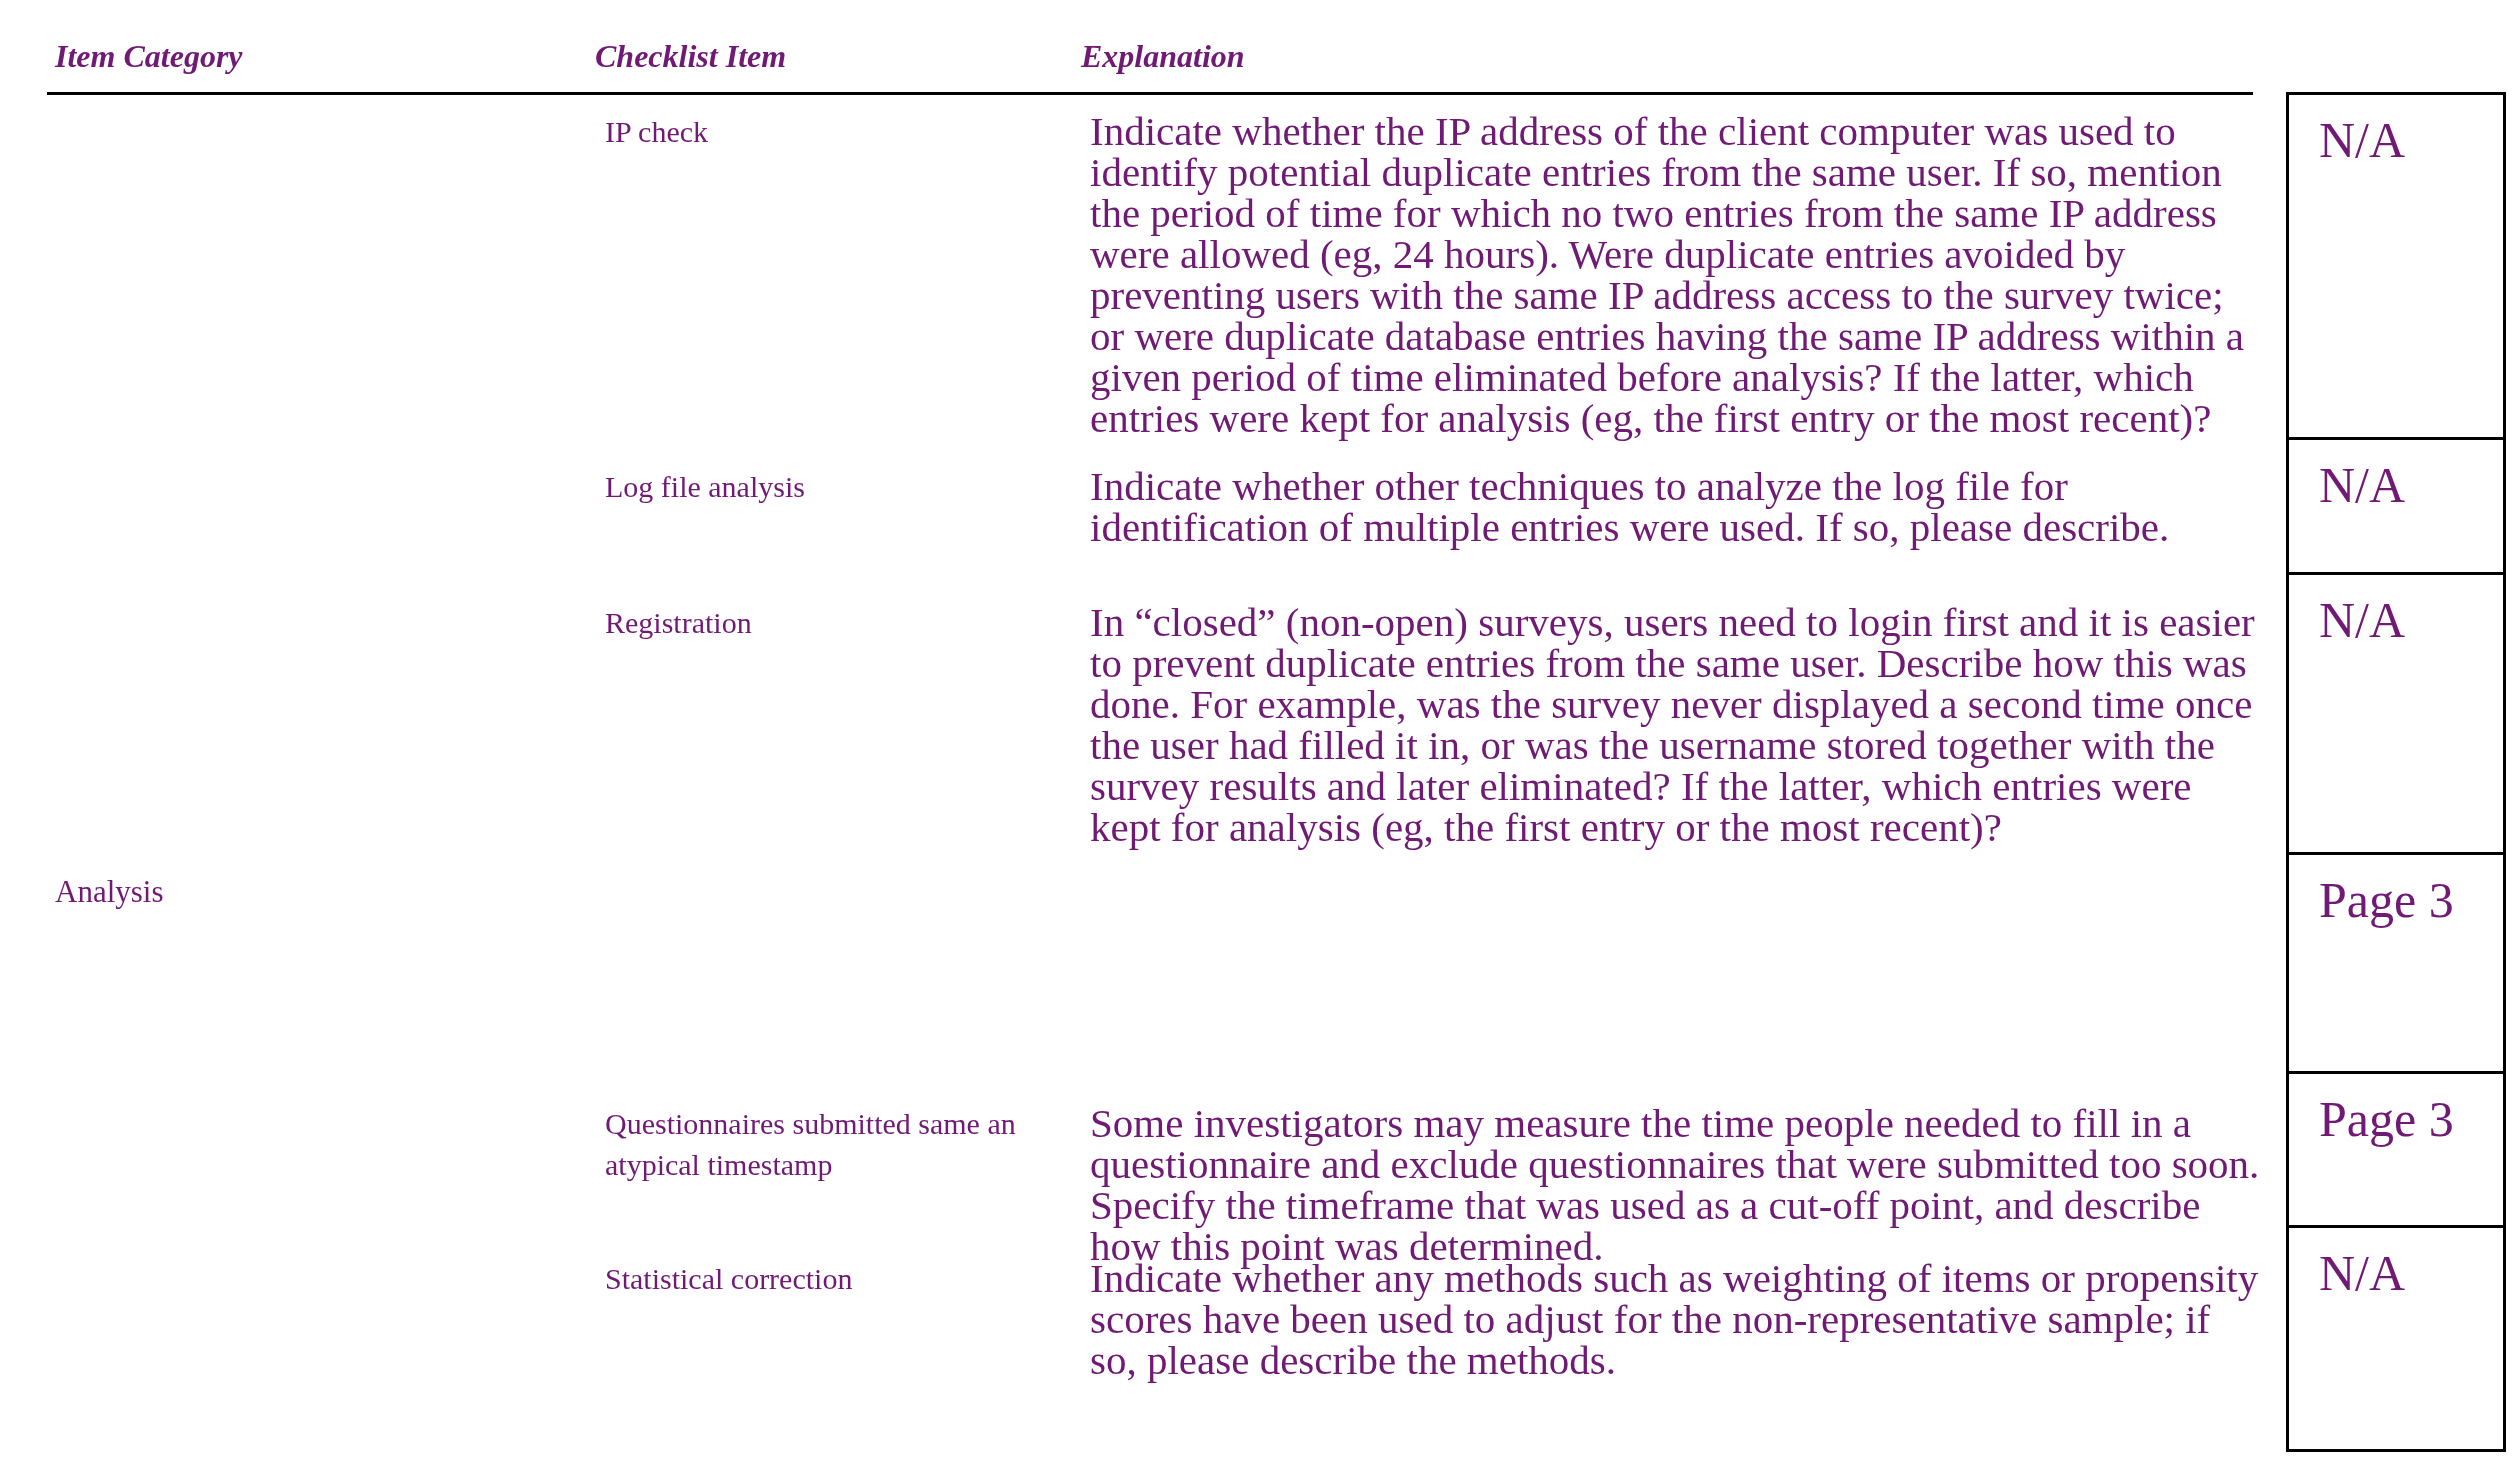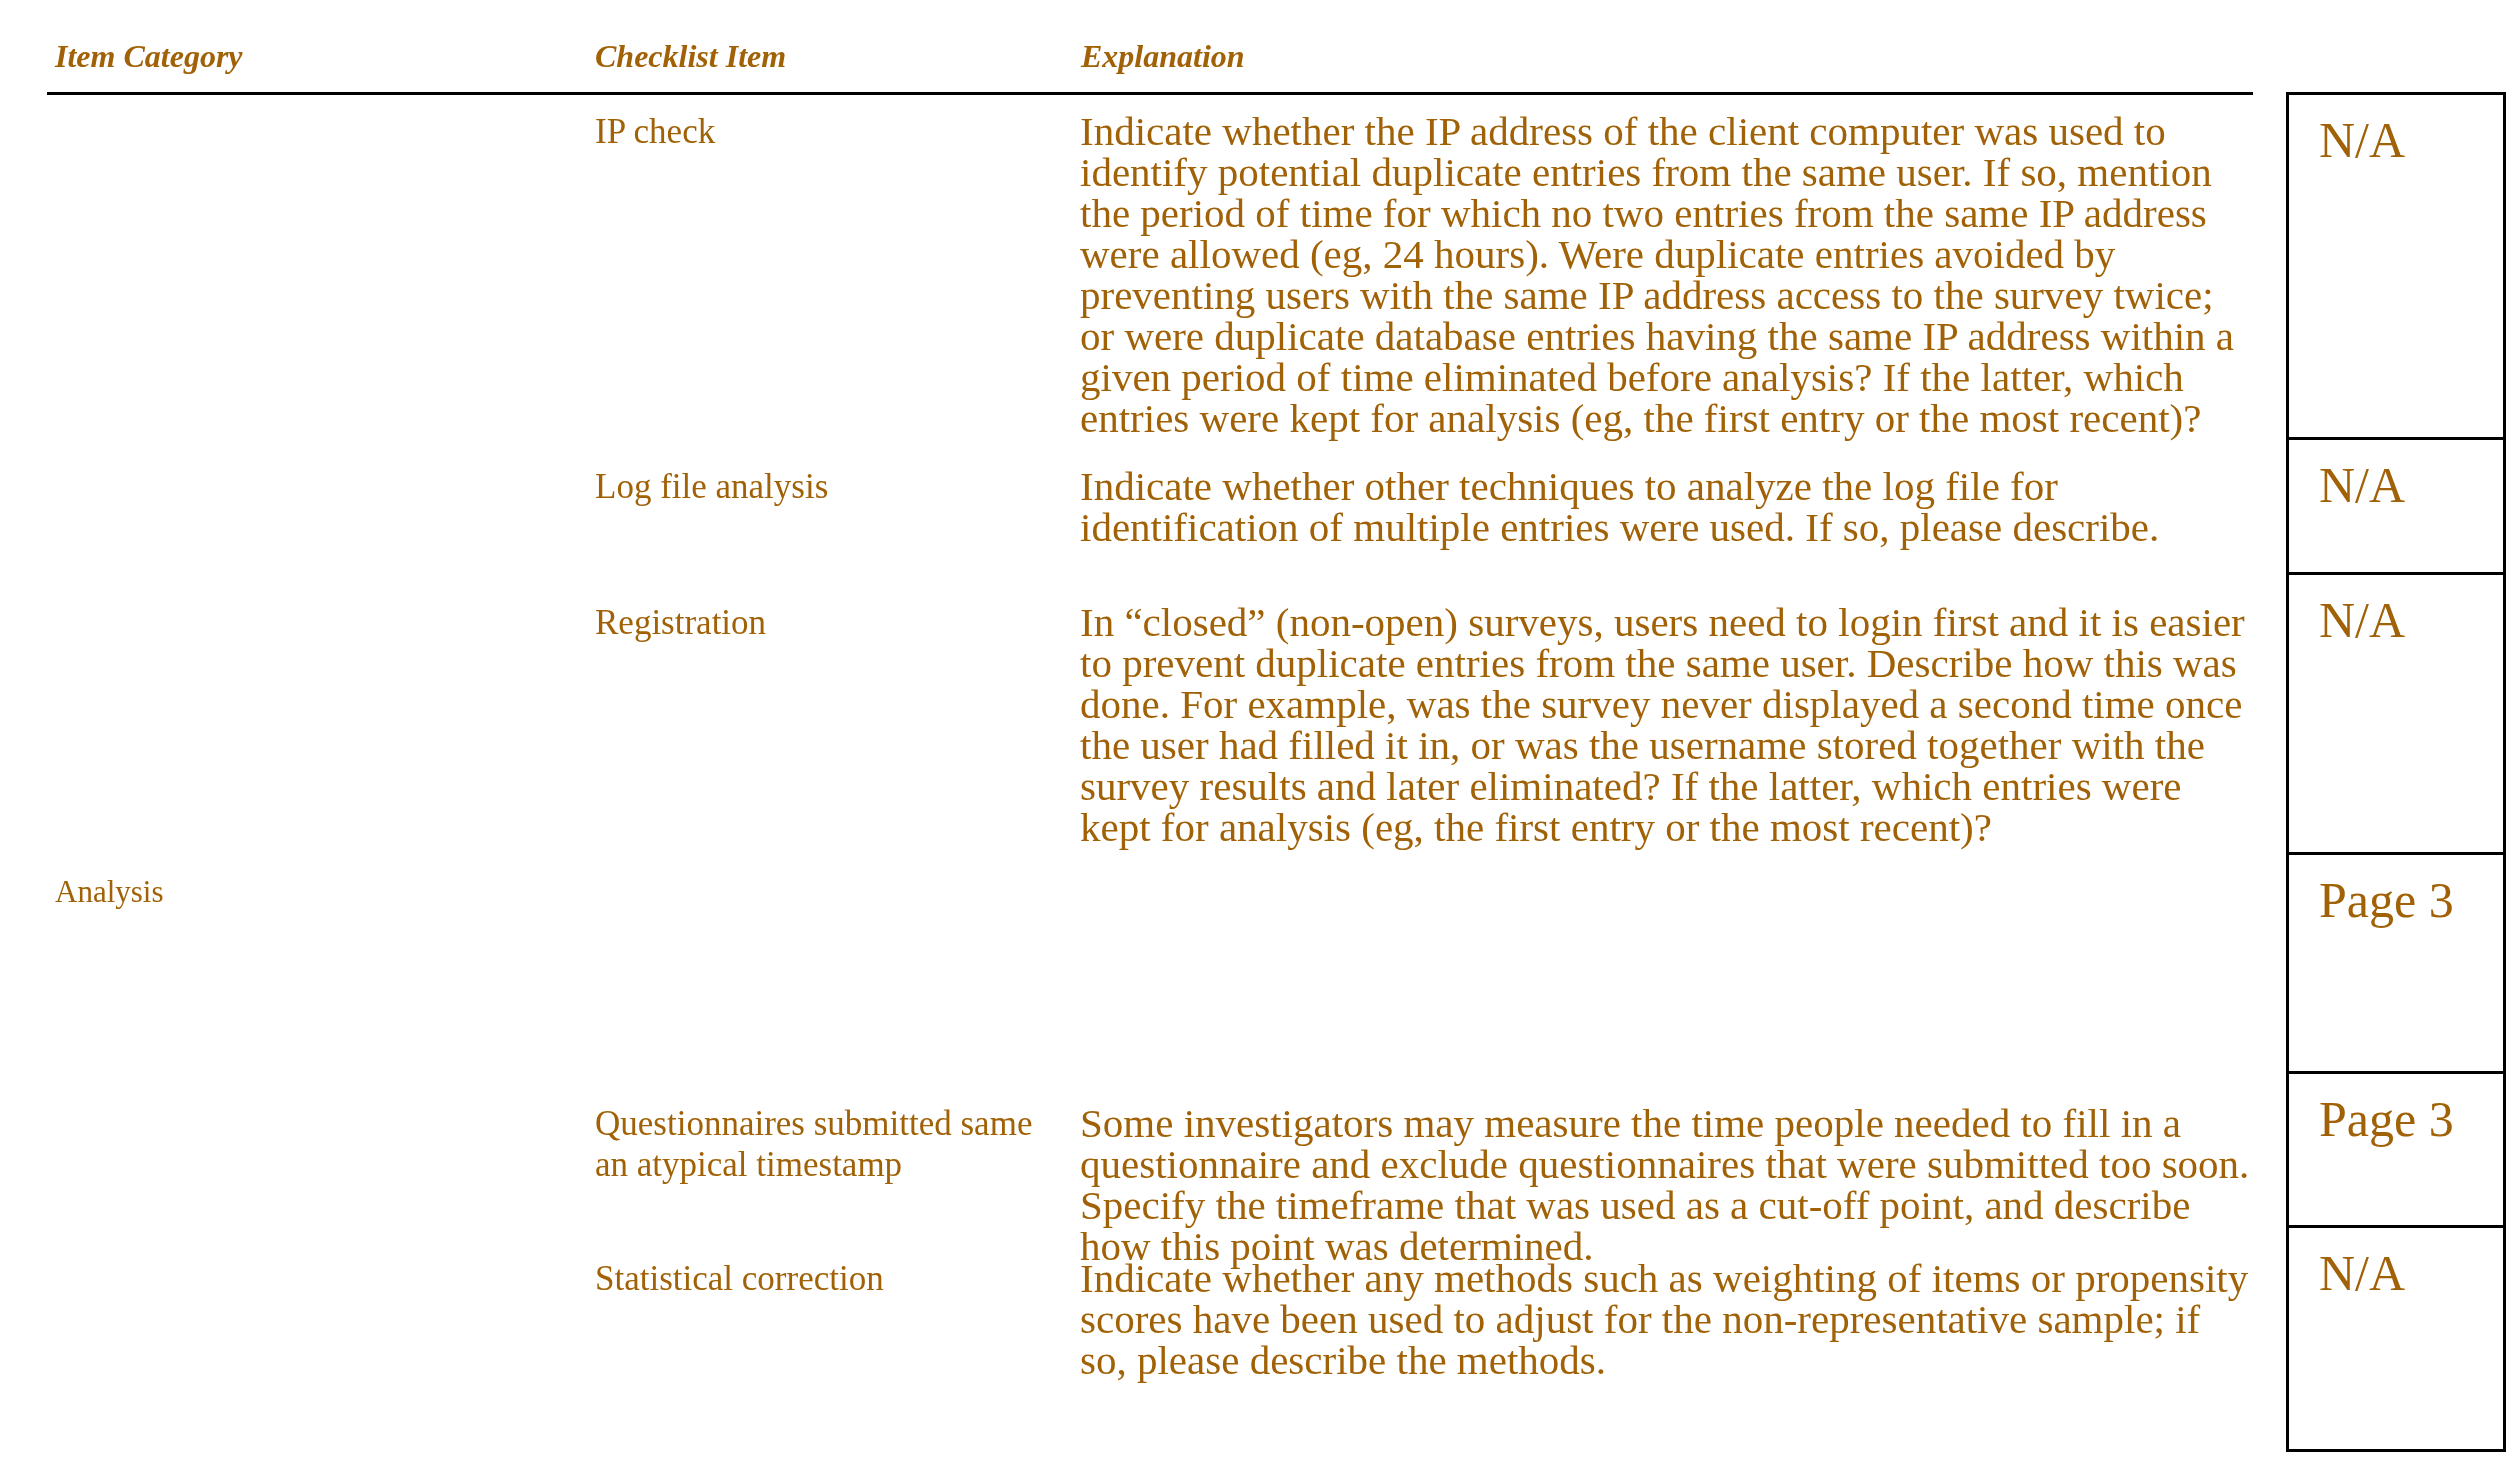--- a/index.html
+++ b/index.html
@@ -2,21 +2,21 @@
 <html style="font-size:12px"><head>
 <meta charset="utf-8">
 <style>
   * { box-sizing: border-box; }
   html, body { margin: 0; padding: 0; background: #ffffff; }
   .page {
     position: relative;
     width: 2512px;
     height: 1477px;
     background: #ffffff;
-    color: #a16207;
+    color: #701a75;
     font-family: "Liberation Serif", "DejaVu Serif", serif;
     overflow: hidden;
   }
   .hdr {
     position: absolute;
     top: 38px;
     font-weight: bold;
     font-style: italic;
     font-size: 32px;
     white-space: nowrap;
@@ -34,22 +34,23 @@
   }
   .row {
     position: absolute;
     left: 595px;
     display: flex;
     align-items: flex-start;
   }
   .cell-item {
     width: 458px;
     flex: none;
-    font-size: 35px;
+    font-size: 30px;
     line-height: 41px;
+    margin-left: 10px;
   }
   .cell-expl {
     width: 1172px;
     flex: none;
     margin-left: 27px;
     font-size: 41px;
     line-height: 41px;
   }
   .category-label {
     position: absolute;

